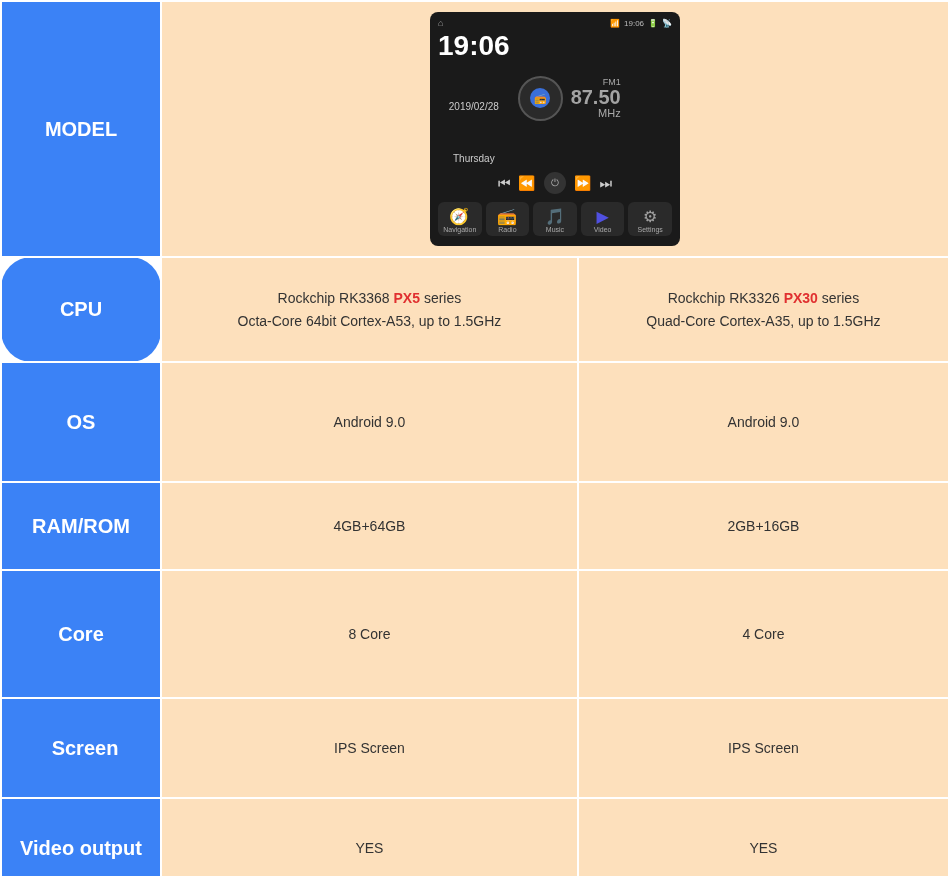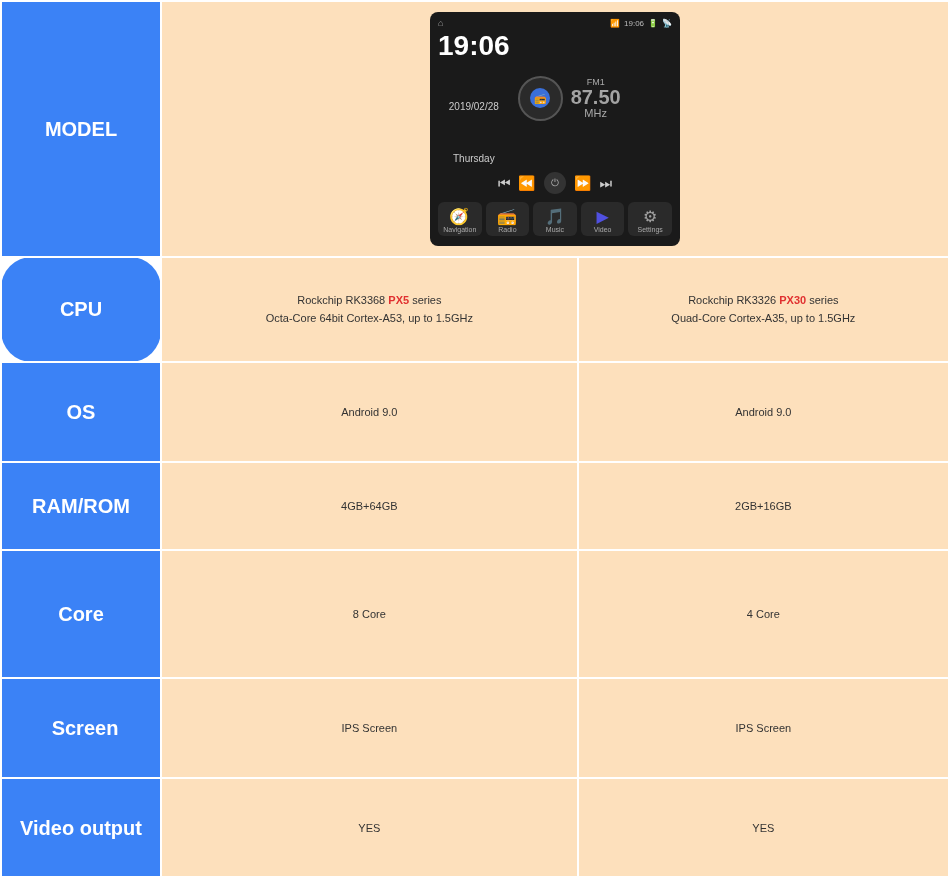--- a/index.html
+++ b/index.html
@@ -25,21 +25,21 @@
       color: #fff;
       font-size: 20px;
       font-weight: bold;
       text-align: center;
       vertical-align: middle;
       width: 160px;
     }
     .value-cell {
       background: #fde0bc;
       color: #333;
-      font-size: 11px;
+      font-size: 14px;
       text-align: center;
       vertical-align: middle;
       padding: 20px 2px;
     }
     .model-image-cell {
       background: #fde0bc;
       text-align: center;
       vertical-align: middle;
       padding: 10px;
       colspan: 2;
@@ -107,20 +107,21 @@
     }
     .radio-inner {
       width: 20px; height: 20px;
       border-radius: 50%;
       background: #3a6fd8;
       display: flex; align-items: center; justify-content: center;
     }
     .radio-inner span { color: #fff; font-size: 10px; }
     .freq-block {
       color: #fff;
+      text-align: right;
     }
     .fm-label { font-size: 9px; color: #aaa; }
     .freq-big { font-size: 20px; font-weight: bold; color: #a3a3a3; line-height:1; }
     .mhz-label { font-size: 11px; color: #aaa; }
     .radio-controls {
       display: flex; align-items: center; justify-content: center;
       gap: 8px; margin-bottom: 8px;
     }
     .ctrl-btn { color: #ccc; font-size: 14px; cursor: pointer; }
     .power-btn {
@@ -233,21 +234,21 @@
       </td>
       <td class="value-cell">
         <div class="cpu-text">
           <span>Rockchip RK3326 </span><span class="highlight-red">PX30</span><span> series</span><br>
           <span>Quad-Core  Cortex-A35, up to 1.5GHz</span>
         </div>
       </td>
     </tr>
 
     <tr>
-      <td class="label-cell" style="height:100px;">
+      <td class="label-cell" style="height:120px;">
         <span>OS</span>
       </td>
       <td class="value-cell">
         <span>Android 9.0</span>
       </td>
       <td class="value-cell">
         <span>Android 9.0</span>
       </td>
     </tr>
 

